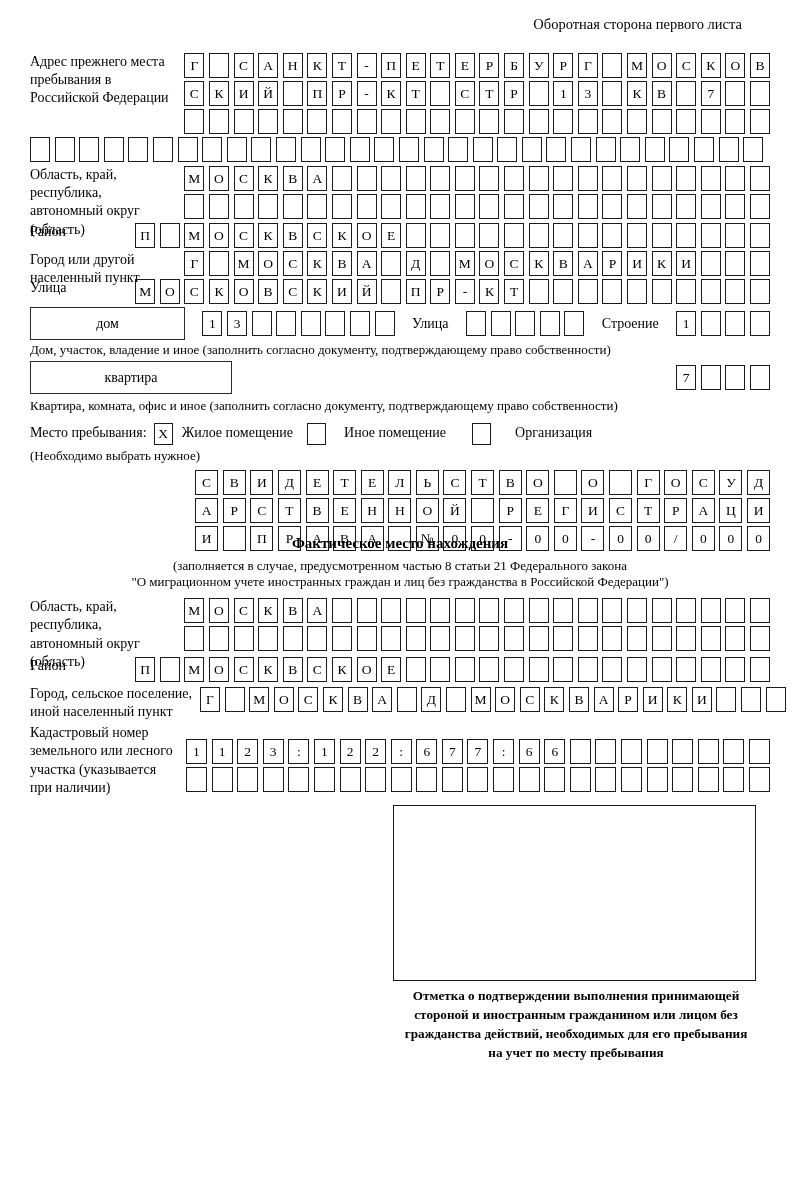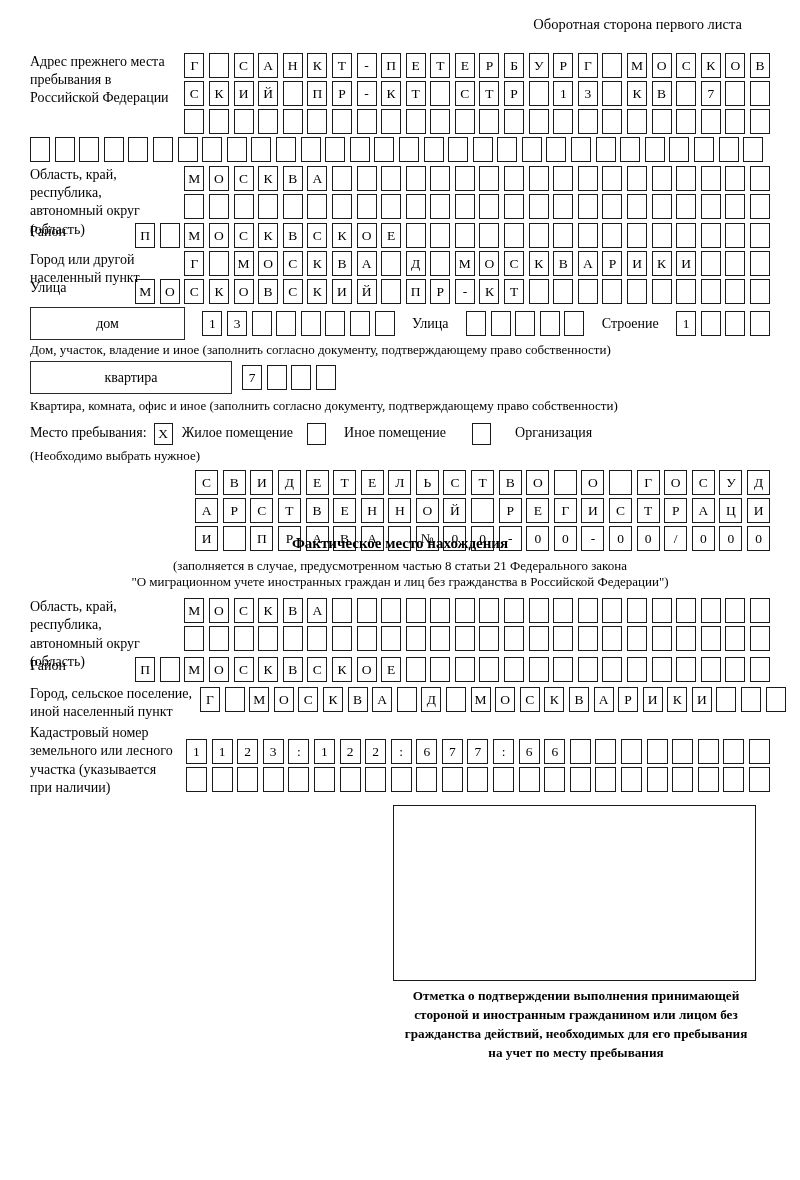--- a/index.html
+++ b/index.html
@@ -350,21 +350,21 @@
     <div class="inline-lbl">Строение</div>
     <div class="cells cells-left">
         <span class="cell">1</span>
         <span class="cell"></span>
         <span class="cell"></span>
         <span class="cell"></span>
       </div>
   </div>
   <div class="caption-left mb3">Дом, участок, владение и иное (заполнить согласно документу, подтверждающему право собственности)</div>
 
-  <div class="frow mb4" style="justify-content:flex-start; align-items:center">
+  <div class="frow mb4" style="justify-content:space-between; align-items:center">
     <div class="rect-field" style="width:202px">квартира</div>
     <div class="cells cells-left" style="margin-left:10px">
         <span class="cell">7</span>
         <span class="cell"></span>
         <span class="cell"></span>
         <span class="cell"></span>
       </div>
   </div>
   <div class="caption-left mb6">Квартира, комната, офис и иное (заполнить согласно документу, подтверждающему право собственности)</div>
 

